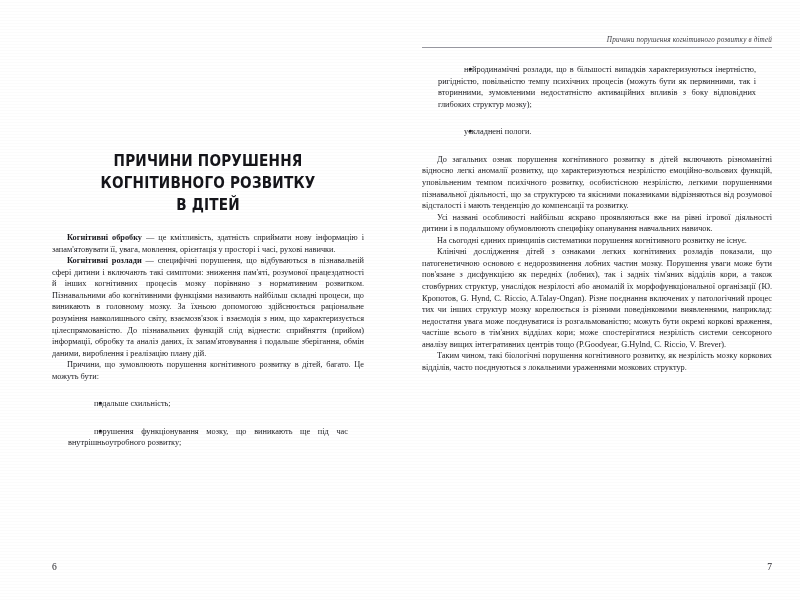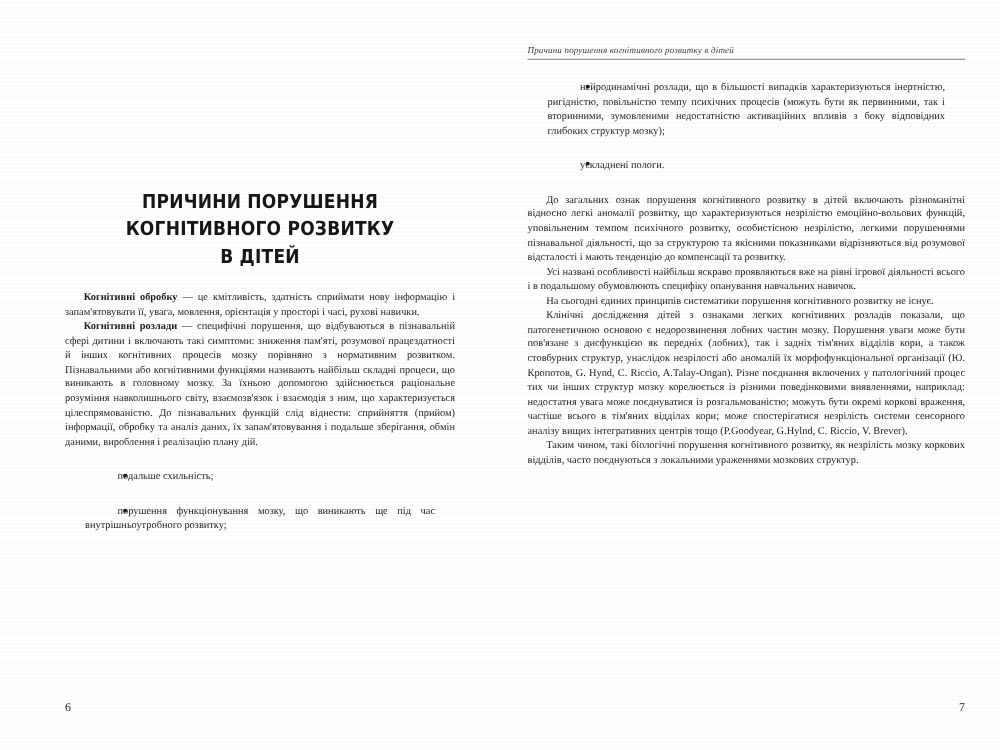--- a/index.html
+++ b/index.html
@@ -32,21 +32,21 @@
     height: 600px;
     box-sizing: border-box;
     background: #ffffff;
   }
   .page-left  { width: 400px; padding: 0 36px 16px 52px; }
   .page-right { width: 400px; padding: 0 28px 0 22px; }
 
   
   .running-head {
     margin-top: 36px;
-    text-align: left;
+    text-align: right;
     font-style: italic;
     font-size: 7.2px;
     letter-spacing: .15px;
     color: #3a3a40;
     padding-bottom: 3px;
     white-space: nowrap;
   }
   .head-rule {
     border: 0;
     border-top: .7px solid #9a9aa2;
@@ -145,20 +145,21 @@
       <span class="tl">КОГНІТИВНОГО РОЗВИТКУ</span>
       <span class="tl">В ДІТЕЙ</span>
     </div>
 
     <div class="body-col">
 
       <p class="para"><span class="b">Когнітивні обробку</span><span> — це кмітливість, здатність сприймати нову інформацію і запам'ятовувати її, увага, мовлення, орієнтація у просторі і часі, рухові навички.</span></p>
 
       <p class="para"><span class="b">Когнітивні розлади</span><span> — специфічні порушення, що відбуваються в пізнавальній сфері дитини і включають такі симптоми: зниження пам'яті, розумової працездатності й інших когнітивних процесів мозку порівняно з нормативним розвитком. Пізнавальними або когнітивними функціями називають найбільш складні процеси, що виникають в головному мозку. За їхньою допомогою здійснюється раціональне розуміння навколишнього світу, взаємозв'язок і взаємодія з ним, що характеризується цілеспрямованістю. До пізнавальних функцій слід віднести: сприйняття (прийом) інформації, обробку та аналіз даних, їх запам'ятовування і подальше зберігання, обмін даними, вироблення і реалізацію плану дій.</span></p>
 
+      <p class="para"><span>Причини, що зумовлюють порушення когнітивного розвитку в дітей, багато. Це можуть бути:</span></p>
 
       <ul class="bullets">
         <li>
             <span class="bullet-row"><span class="bullet-glyph">●</span><span>подальше схильність;</span></span>
           </li>
         <li>
             <span class="bullet-row"><span class="bullet-glyph">●</span><span>порушення функціонування мозку, що виникають ще під час внутрішньоутробного розвитку;</span></span>
           </li>
       </ul>
 
@@ -177,21 +178,21 @@
       <ul class="bullets">
         <li>
             <span class="bullet-row"><span class="bullet-glyph">●</span><span>нейродинамічні розлади, що в більшості випадків характеризуються інертністю, ригідністю, повільністю темпу психічних процесів (можуть бути як первинними, так і вторинними, зумовленими недостатністю активаційних впливів з боку відповідних глибоких структур мозку);</span></span>
           </li>
         <li>
             <span class="bullet-row"><span class="bullet-glyph">●</span><span>ускладнені пологи.</span></span>
           </li>
       </ul>
 
       <p class="para"><span>До загальних ознак порушення когнітивного розвитку в дітей включають різноманітні відносно легкі аномалії розвитку, що характеризуються незрілістю емоційно-вольових функцій, уповільненим темпом психічного розвитку, особистісною незрілістю, легкими порушеннями пізнавальної діяльності, що за структурою та якісними показниками відрізняються від розумової відсталості і мають тенденцію до компенсації та розвитку.</span></p>
-      <p class="para"><span>Усі названі особливості найбільш яскраво проявляються вже на рівні ігрової діяльності всього і в подальшому обумовлюють специфіку опанування навчальних навичок.</span></p>
+      <p class="para"><span>Усі названі особливості найбільш яскраво проявляються вже на рівні ігрової діяльності дитини і в подальшому обумовлюють специфіку опанування навчальних навичок.</span></p>
       <p class="para"><span>На сьогодні єдиних принципів систематики порушення когнітивного розвитку не існує.</span></p>
       <p class="para"><span>Клінічні дослідження дітей з ознаками легких когнітивних розладів показали, що патогенетичною основою є недорозвинення лобних частин мозку. Порушення уваги може бути пов'язане з дисфункцією як передніх (лобних), так і задніх тім'яних відділів кори, а також стовбурних структур, унаслідок незрілості або аномалій їх морфофункціональної організації (Ю. Кропотов, G. Hynd, C. Riccio, A.Talay-Ongan). Різне поєднання включених у патологічний процес тих чи інших структур мозку корелюється із різними поведінковими виявленнями, наприклад: недостатня увага може поєднуватися із розгальмованістю; можуть бути окремі коркові враження, частіше всього в тім'яних відділах кори; може спостерігатися незрілість системи сенсорного аналізу вищих інтегративних центрів тощо (P.Goodyear, G.Hylnd, C. Riccio, V. Brever).</span></p>
       <p class="para"><span>Таким чином, такі біологічні порушення когнітивного розвитку, як незрілість мозку коркових відділів, часто поєднуються з локальними ураженнями мозкових структур.</span></p>
 
     </div>
 
     <div class="folio folio-right">7</div>
   </div>
 
   <div id="grain"></div>

